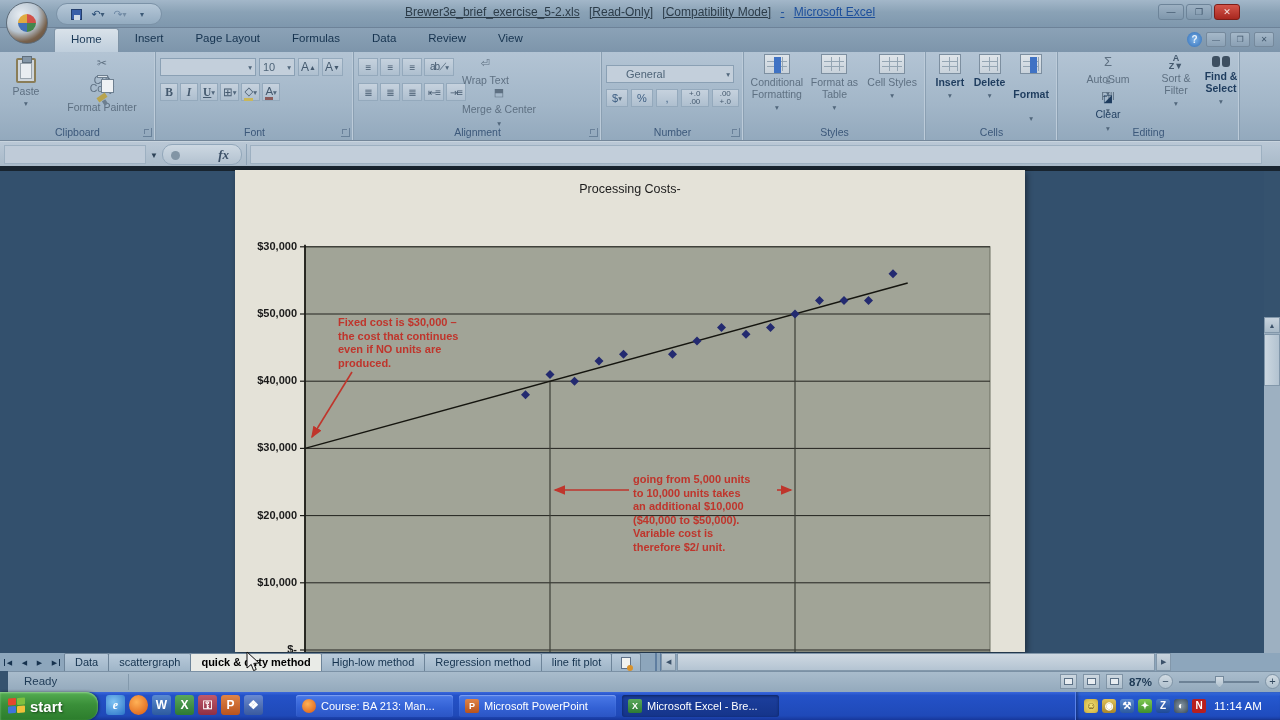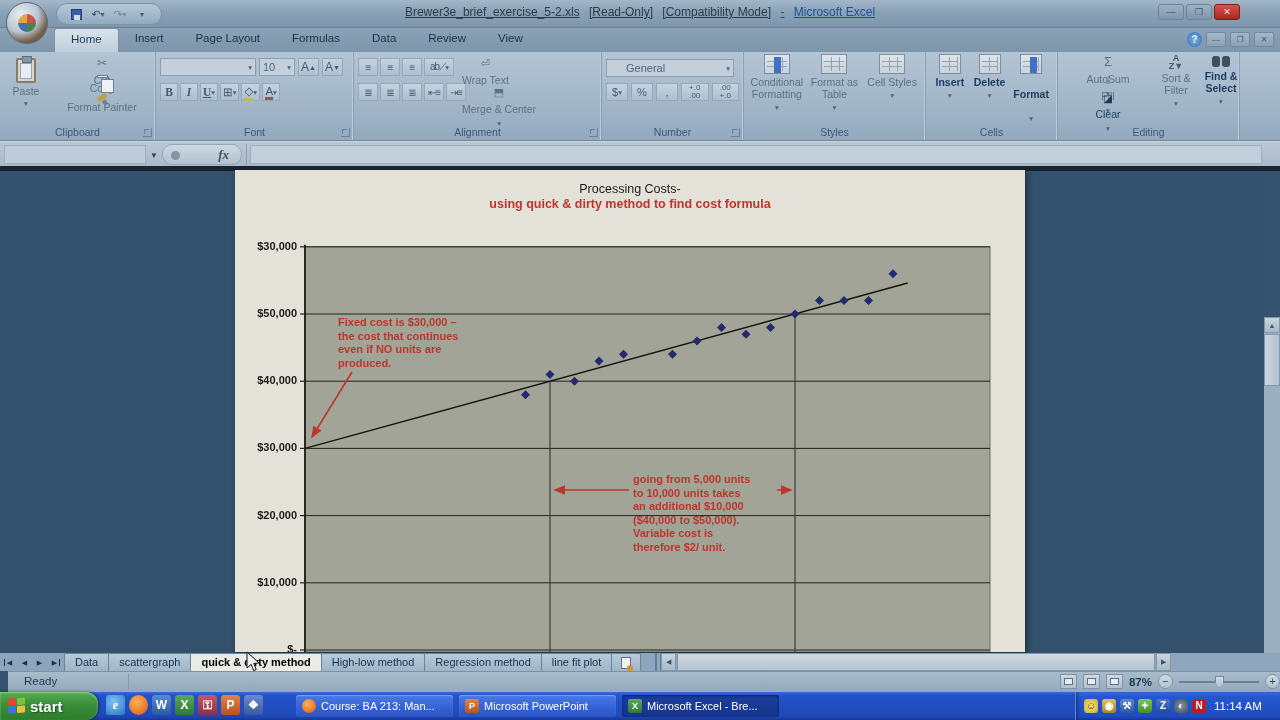--- a/index.html
+++ b/index.html
@@ -358,21 +358,21 @@
               <span class="gray al-lab">Merge &amp; Center</span>
               <span class="caret">▾</span>
             </div>
         </div>
       </div>
       <div class="rg-label"><span>Alignment</span><span class="launcher"></span></div>
     </div>
 
     <div class="rgroup" id="g-number">
       <div class="rg-body">
-        <div class="combo" style="width:128px; margin-top:4px;padding-left:19px;">
+        <div class="combo" style="width:128px; margin-top:10px;padding-left:19px;">
             <span>General</span>
             <span class="caret">▾</span>
           </div>
         <div class="num-row">
           <div class="nbtn">
               <span>$</span>
               <span class="caret">▾</span>
             </div>
           <div class="nbtn">
               <span>%</span>
@@ -477,21 +477,20 @@
       <span class="fx-glyph">fx</span>
     </div>
     <div class="fxdivider"></div>
     <div class="formula-input"></div>
   </div>
   <div id="darkstrip"></div>
 
   <div id="workarea">
     <div id="sheet">
       <div class="chart-title">Processing Costs-</div>
-      <div class="chart-subtitle">using quick &amp; dirty method to find cost formula</div>
       <svg id="chart-svg" width="790" height="482">
         <defs>
           <marker id="ra" markerWidth="9" markerHeight="8" refX="6.5" refY="3" orient="auto">
             <path d="M0,0 L7.5,3 L0,6 Z" fill="#bf352c"></path>
           </marker>
         </defs>
         <g id="plot-layer">
             <rect x="70" y="76.80000000000001" width="685" height="405.2" fill="#a1a497" stroke="#6a6e61" stroke-width="1"></rect>
             <line x1="70" y1="76.80000000000001" x2="755" y2="76.80000000000001" stroke="#22221e" stroke-width="1"></line>
             <line x1="70" y1="144.00000000000006" x2="755" y2="144.00000000000006" stroke="#22221e" stroke-width="1"></line>

